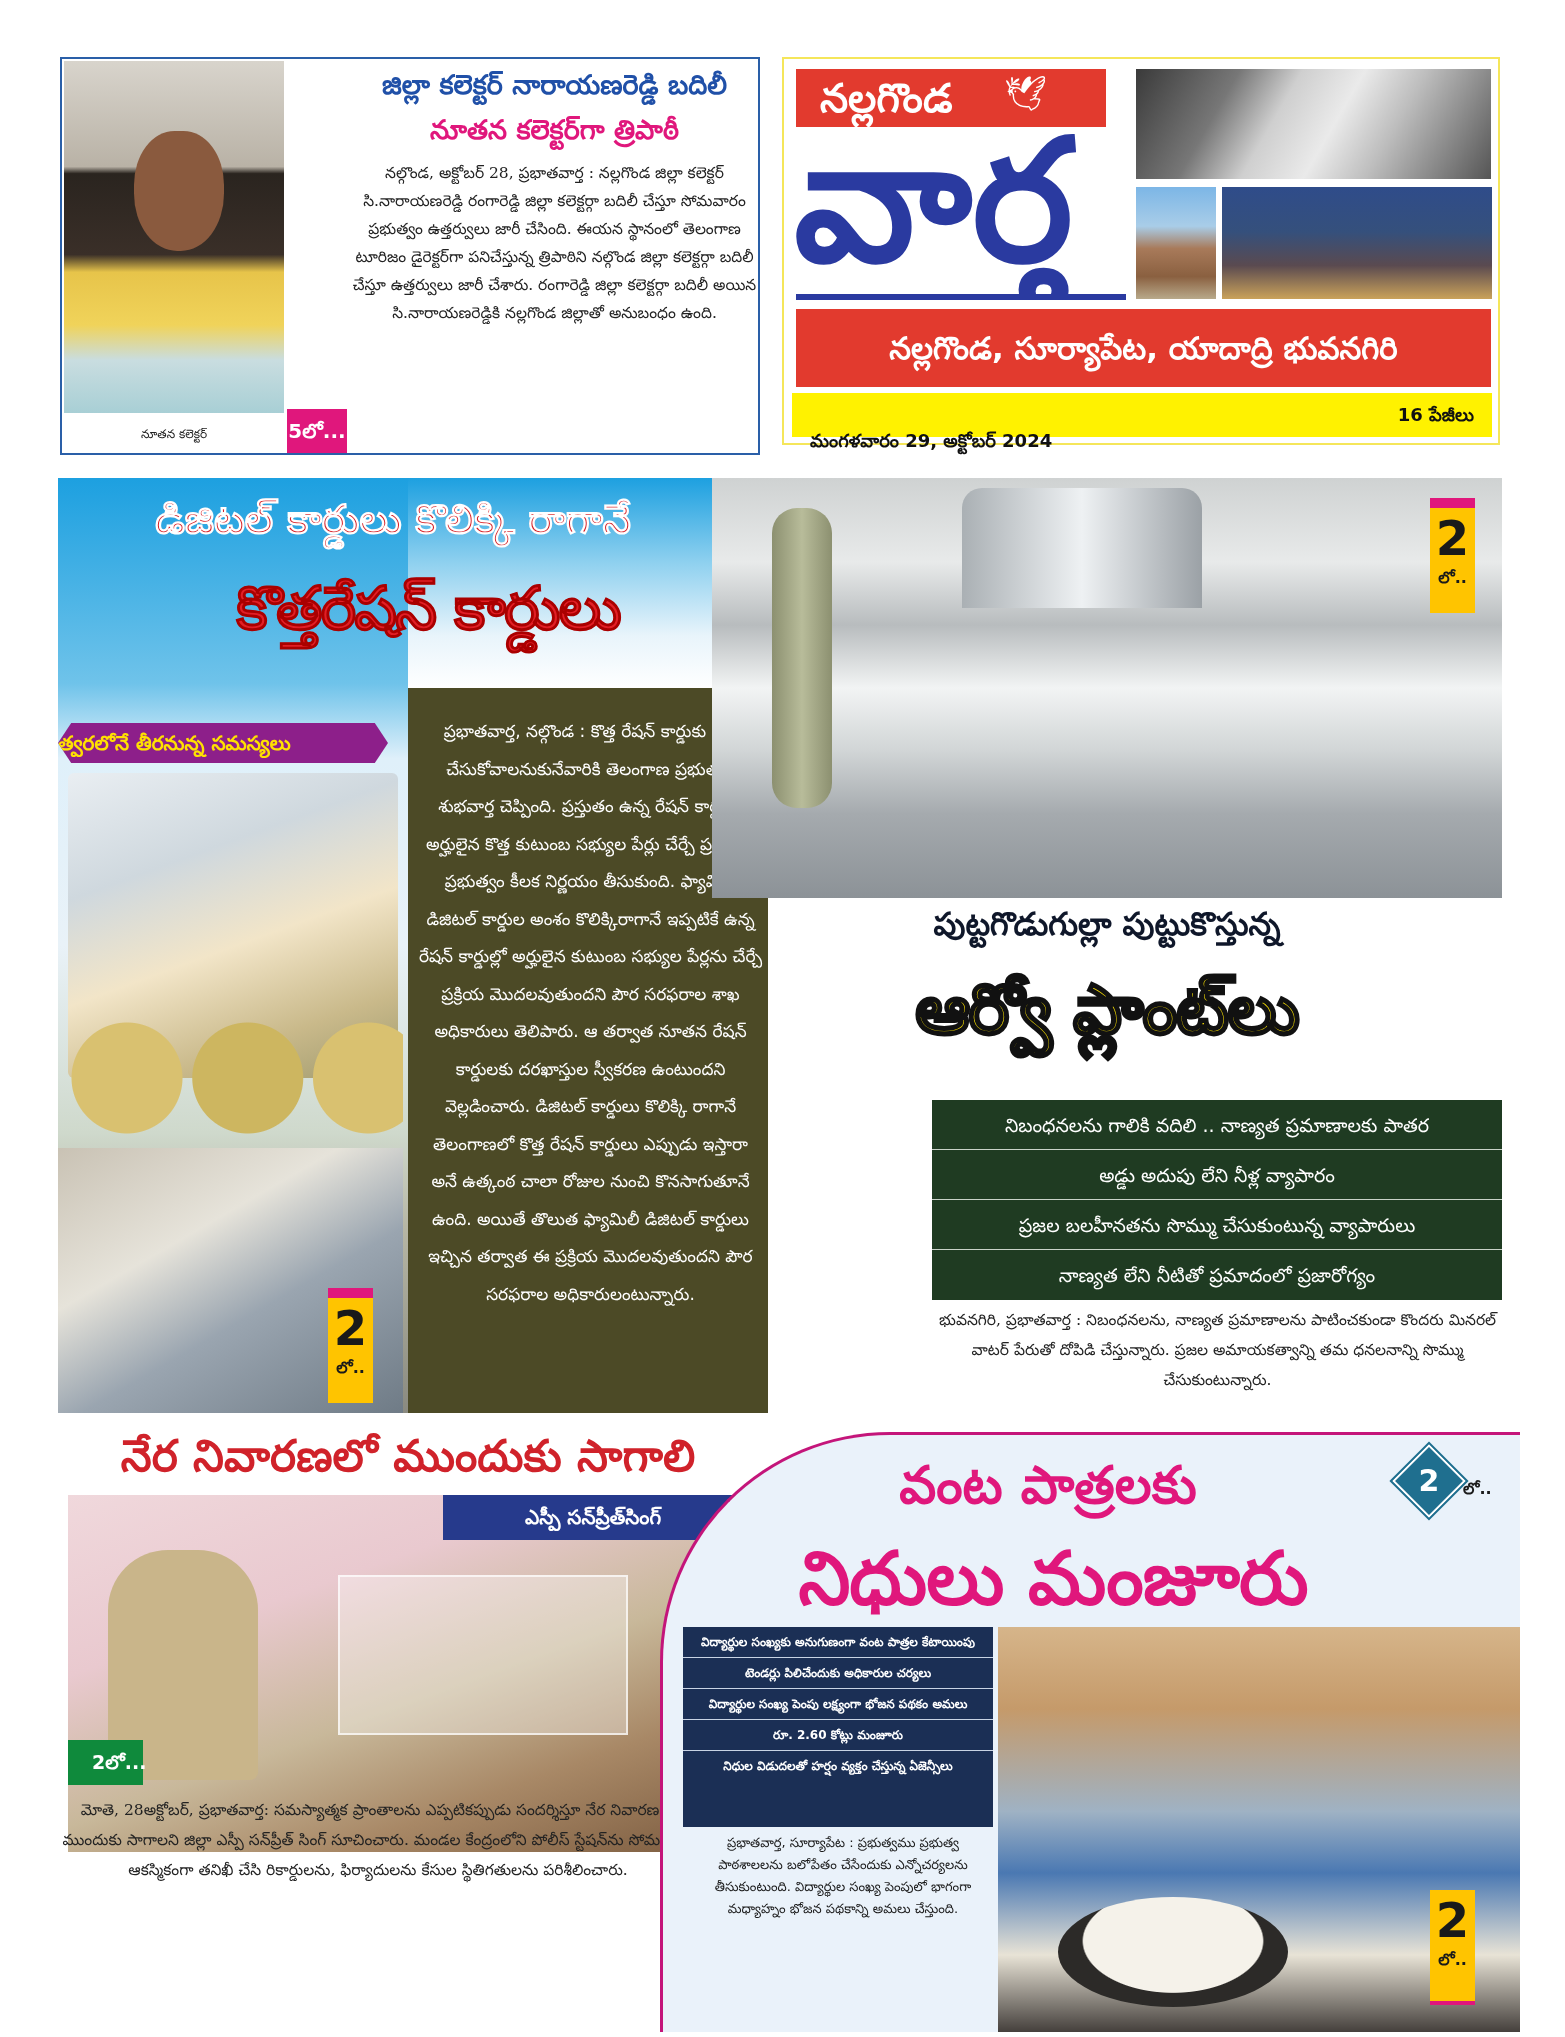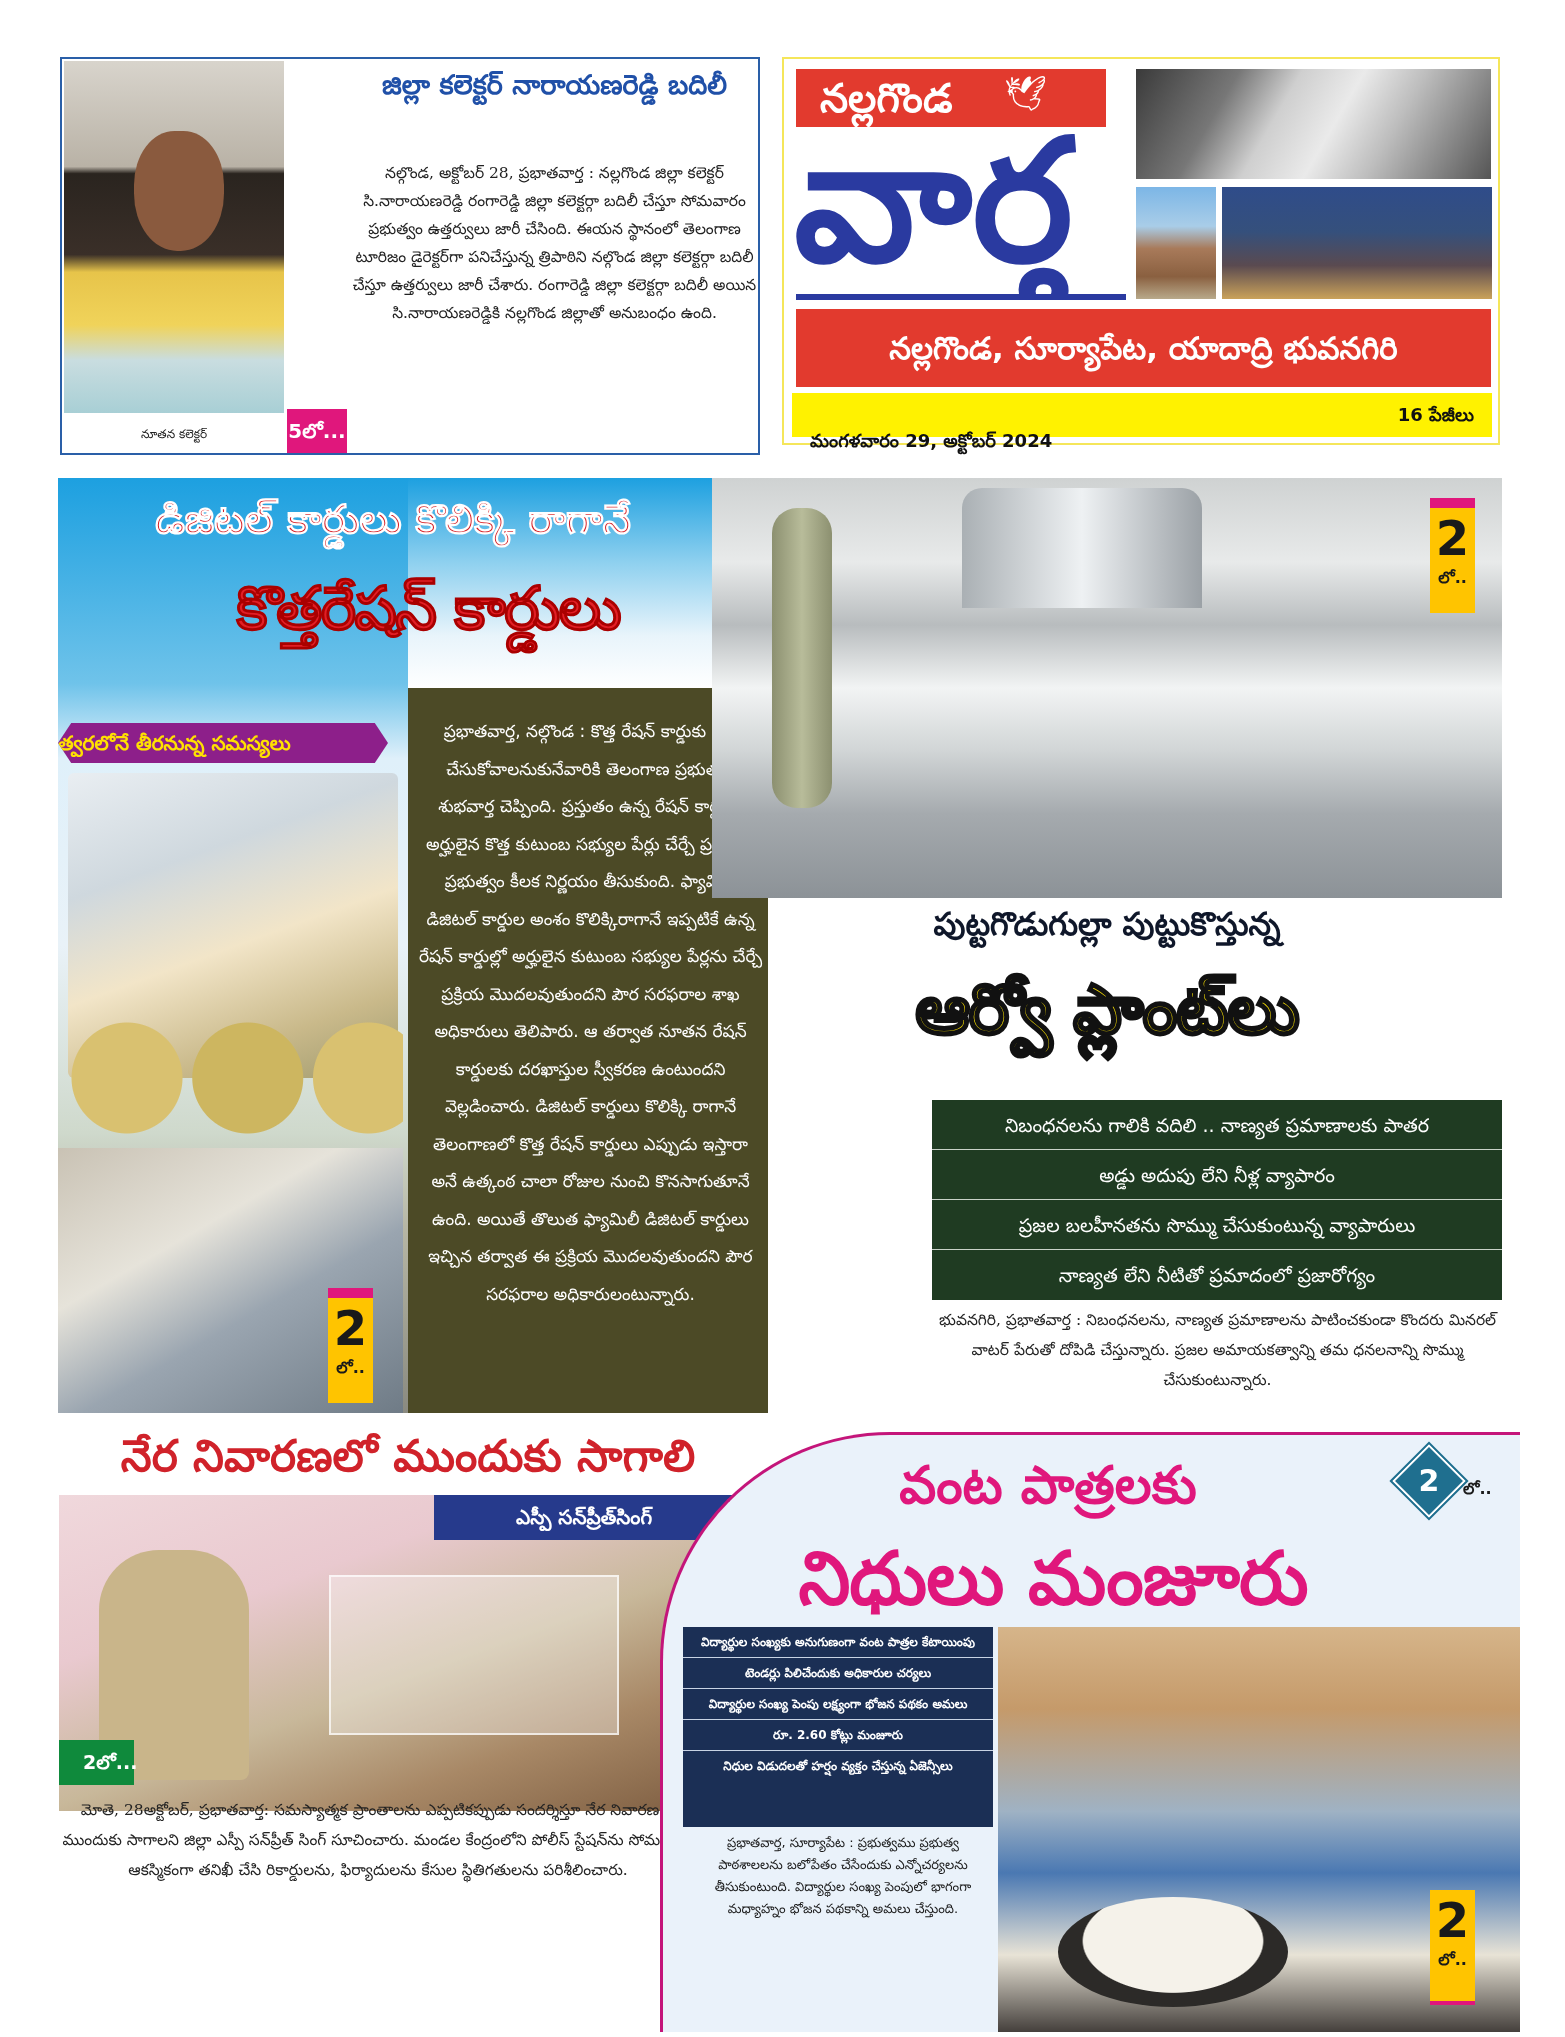--- a/index.html
+++ b/index.html
@@ -57,21 +57,21 @@
   #aro-badge { left: 718px; top: 20px; width: 45px; height: 115px; background: #ffc400; border-top: 10px solid #e0177c; text-align: center; }
   #aro-kicker { left: 712px; top: 905px; width: 790px; text-align: center; font-size: 32px; font-weight: bold; color: #0f172a; }
   #aro-headline { left: 712px; top: 970px; width: 790px; text-align: center; font-size: 68px; font-weight: bold; color: #ffe500; -webkit-text-stroke: 3px #111; letter-spacing: -1px; }
   #aro-points { left: 932px; top: 1100px; width: 570px; height: 200px; background: #1f3b22; }
   .aro-point { width: 100%; height: 50px; line-height: 50px; text-align: center; color: #fff; font-size: 19px; border-bottom: 1px solid #c9d2c9; }
   .aro-point:last-child { border-bottom: none; }
   #aro-body { left: 925px; top: 1305px; width: 585px; text-align: center; color: #222; font-family: "DejaVu Serif", serif; font-size: 15.5px; line-height: 30px; }
 
   
   #crime-headline { left: 58px; top: 1430px; width: 700px; text-align: center; color: #d0222a; font-size: 44px; font-weight: bold; }
-  #crime-photo { left: 59px; top: 1495px; width: 680px; height: 316px;
+  #crime-photo { left: 68px; top: 1495px; width: 680px; height: 357px;
     background: linear-gradient(160deg, #f0d8dc 0%, #e9c9cf 30%, #c8b89a 55%, #a88866 75%, #7a5a3e 100%); }
   #crime-officer { left: 40px; top: 55px; width: 150px; height: 230px; background: #c9b58a; border-radius: 60px 60px 8px 8px; }
   #crime-glass { left: 270px; top: 80px; width: 290px; height: 160px; background: rgba(255,255,255,0.35); border: 2px solid rgba(255,255,255,0.7); }
   #crime-sp-label { left: 375px; top: 0; width: 300px; height: 45px; background: #263a8c; color: #fff; font-size: 20px; font-weight: bold; text-align: center; line-height: 45px; }
   #crime-badge { left: 0; top: 245px; width: 75px; height: 45px; background: #0f8a3c; color: #fff; font-size: 19px; font-weight: bold; text-align: center; line-height: 45px; padding-left: 24px; }
   #crime-body { left: 58px; top: 1795px; width: 640px; text-align: center; color: #222; font-family: "DejaVu Serif", serif; font-size: 15.5px; line-height: 30px; }
 
   
   #vanta-frame { left: 660px; top: 1432px; width: 860px; height: 600px; border-top: 3px solid #c4157a; border-left: 3px solid #c4157a; border-radius: 230px 0 0 0; background: #eaf2fa; overflow: hidden; }
   #vanta-kicker { left: 150px; top: 20px; width: 470px; text-align: center; color: #e0177c; font-size: 52px; font-weight: bold; }
@@ -91,20 +91,21 @@
 </head>
 <body>
 
 <div id="collector-box" class="abs">
   <div id="collector-photo" class="abs">
     <div id="photo-face" class="abs"></div>
   </div>
   <div id="photo-caption" class="abs">నూతన కలెక్టర్</div>
   <div id="photo-badge" class="abs">5లో...</div>
   <div id="collector-headline" class="abs">జిల్లా కలెక్టర్ నారాయణరెడ్డి బదిలీ</div>
+  <div id="collector-subhead" class="abs">నూతన కలెక్టర్‌గా త్రిపాఠీ</div>
   <div id="collector-body" class="abs">నల్గొండ, అక్టోబర్ 28, ప్రభాతవార్త : నల్లగొండ జిల్లా కలెక్టర్ సి.నారాయణరెడ్డి రంగారెడ్డి జిల్లా కలెక్టర్గా బదిలీ చేస్తూ సోమవారం ప్రభుత్వం ఉత్తర్వులు జారీ చేసింది. ఈయన స్థానంలో తెలంగాణ టూరిజం డైరెక్టర్‌గా పనిచేస్తున్న త్రిపాఠిని నల్గొండ జిల్లా కలెక్టర్గా బదిలీ చేస్తూ ఉత్తర్వులు జారీ చేశారు. రంగారెడ్డి జిల్లా కలెక్టర్గా బదిలీ అయిన సి.నారాయణరెడ్డికి నల్లగొండ జిల్లాతో అనుబంధం ఉంది.</div>
 </div>
 
 <div id="masthead" class="abs">
   <div id="mast-city" class="abs">నల్లగొండ</div>
   <div id="mast-bird" class="abs">🕊</div>
   <div id="mast-title" class="abs">వార్త</div>
   <div id="mast-underline" class="abs"></div>
   <div id="mast-img1" class="abs"></div>
   <div id="mast-img2" class="abs"></div>

